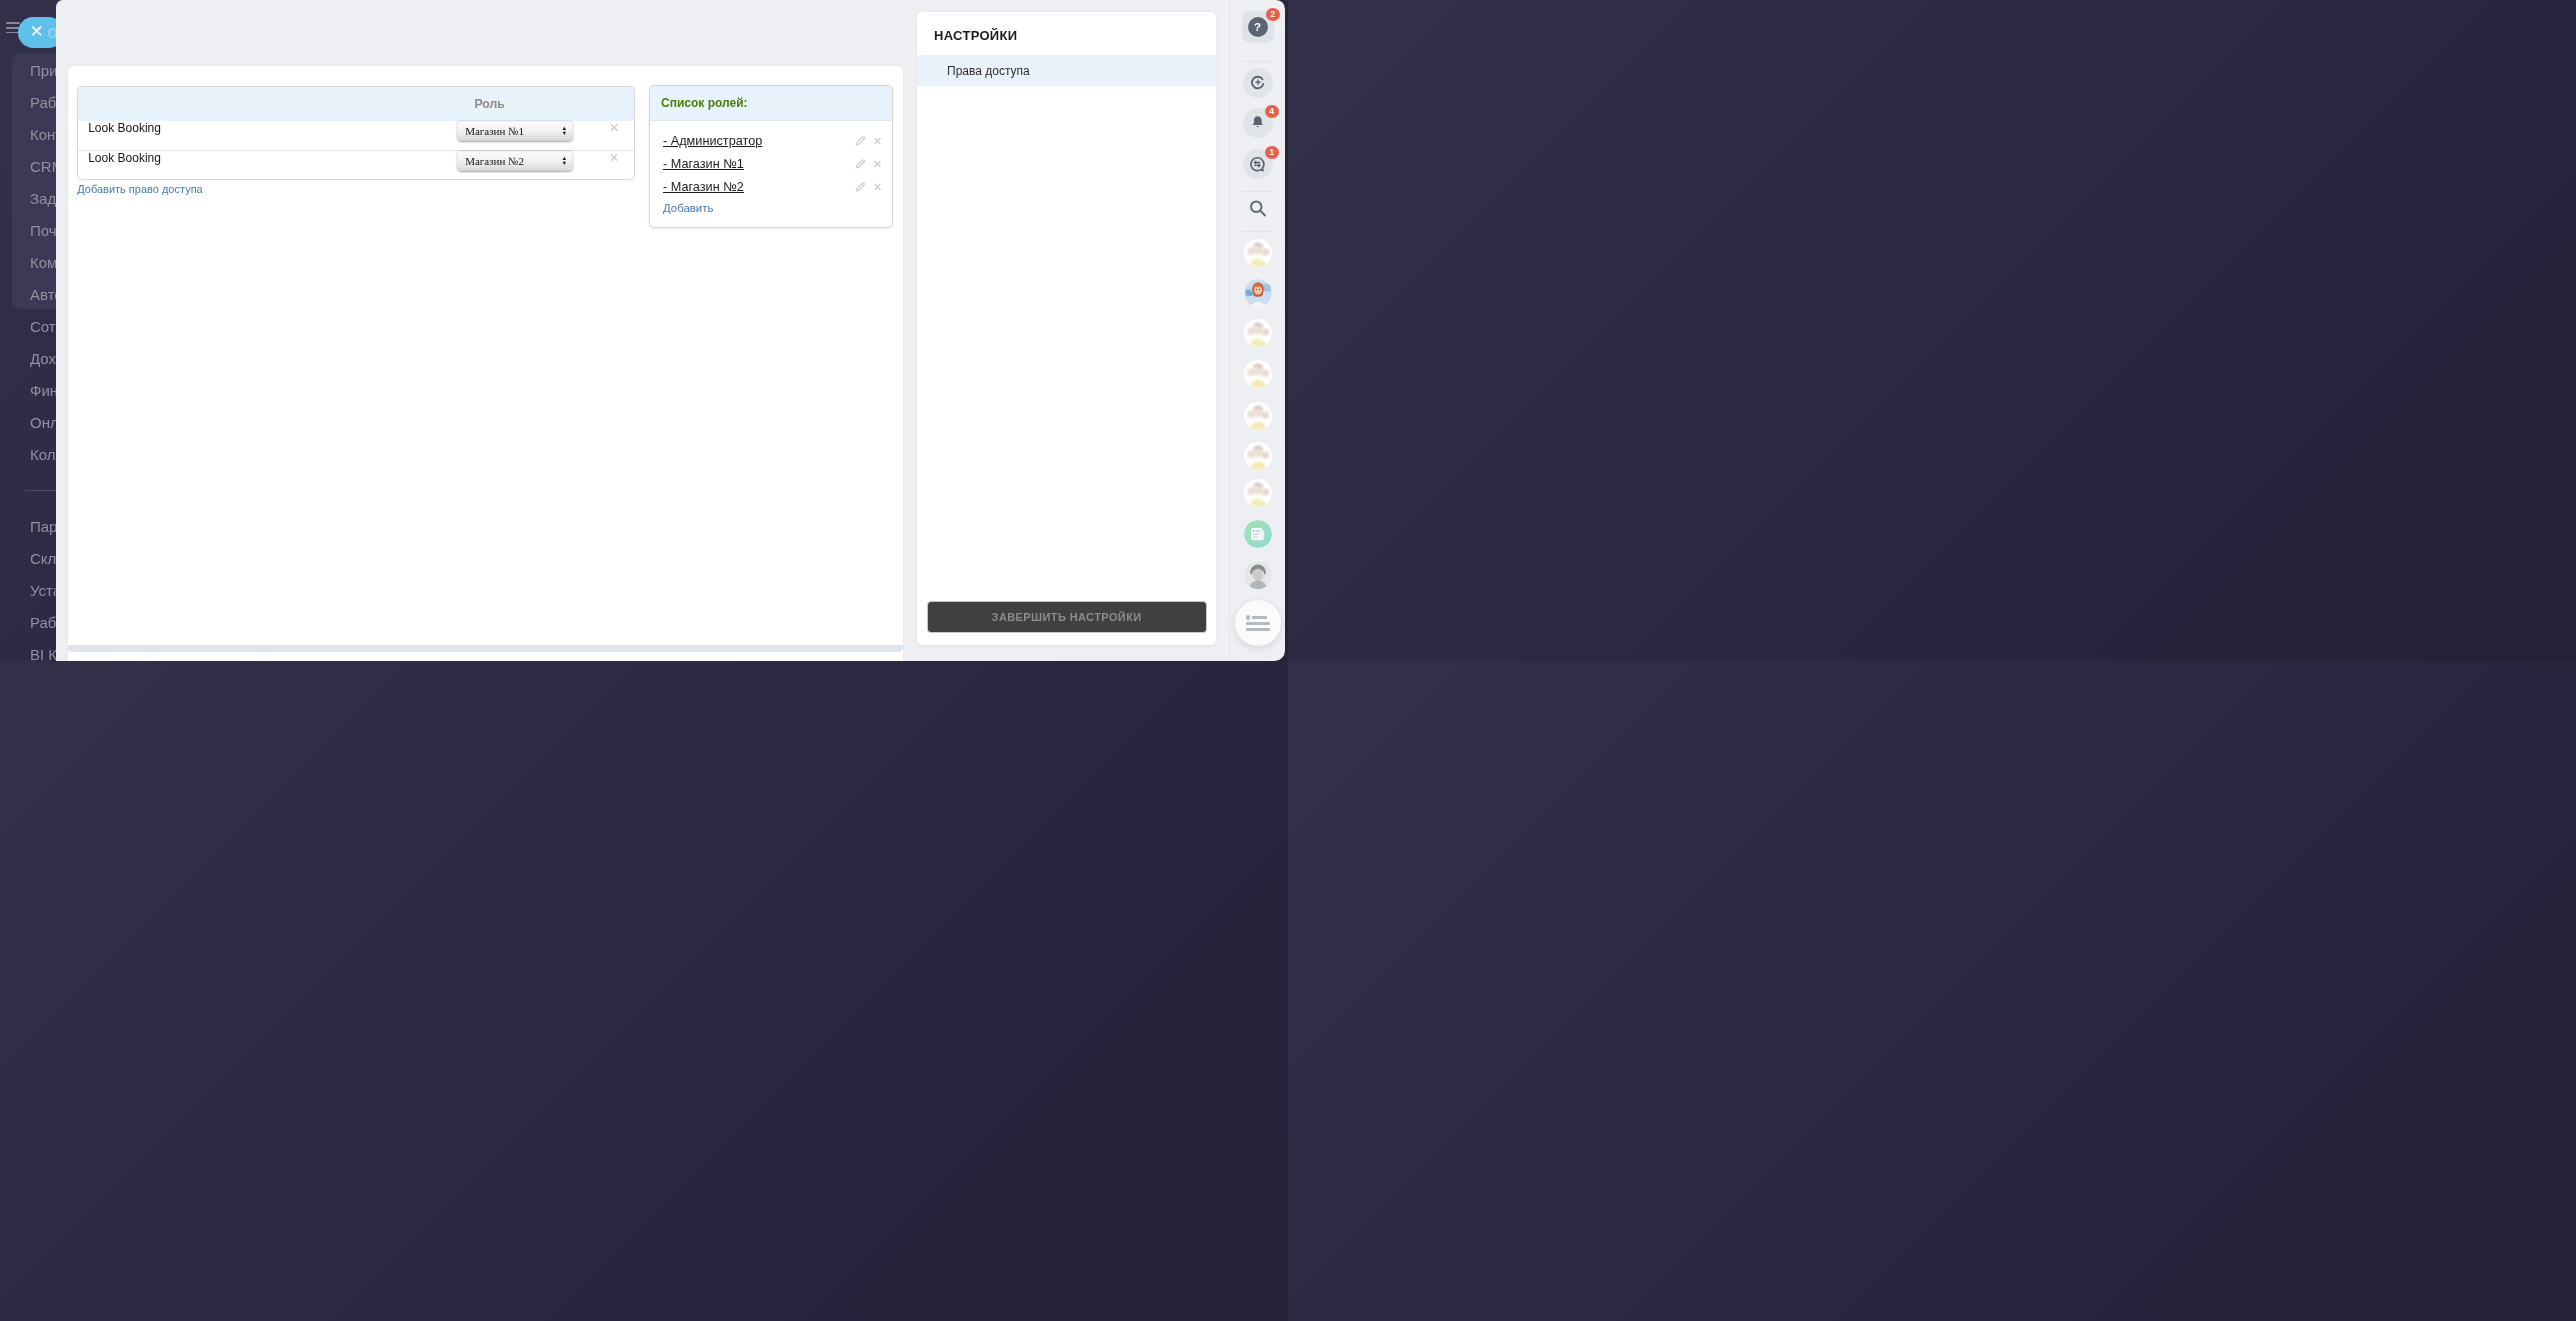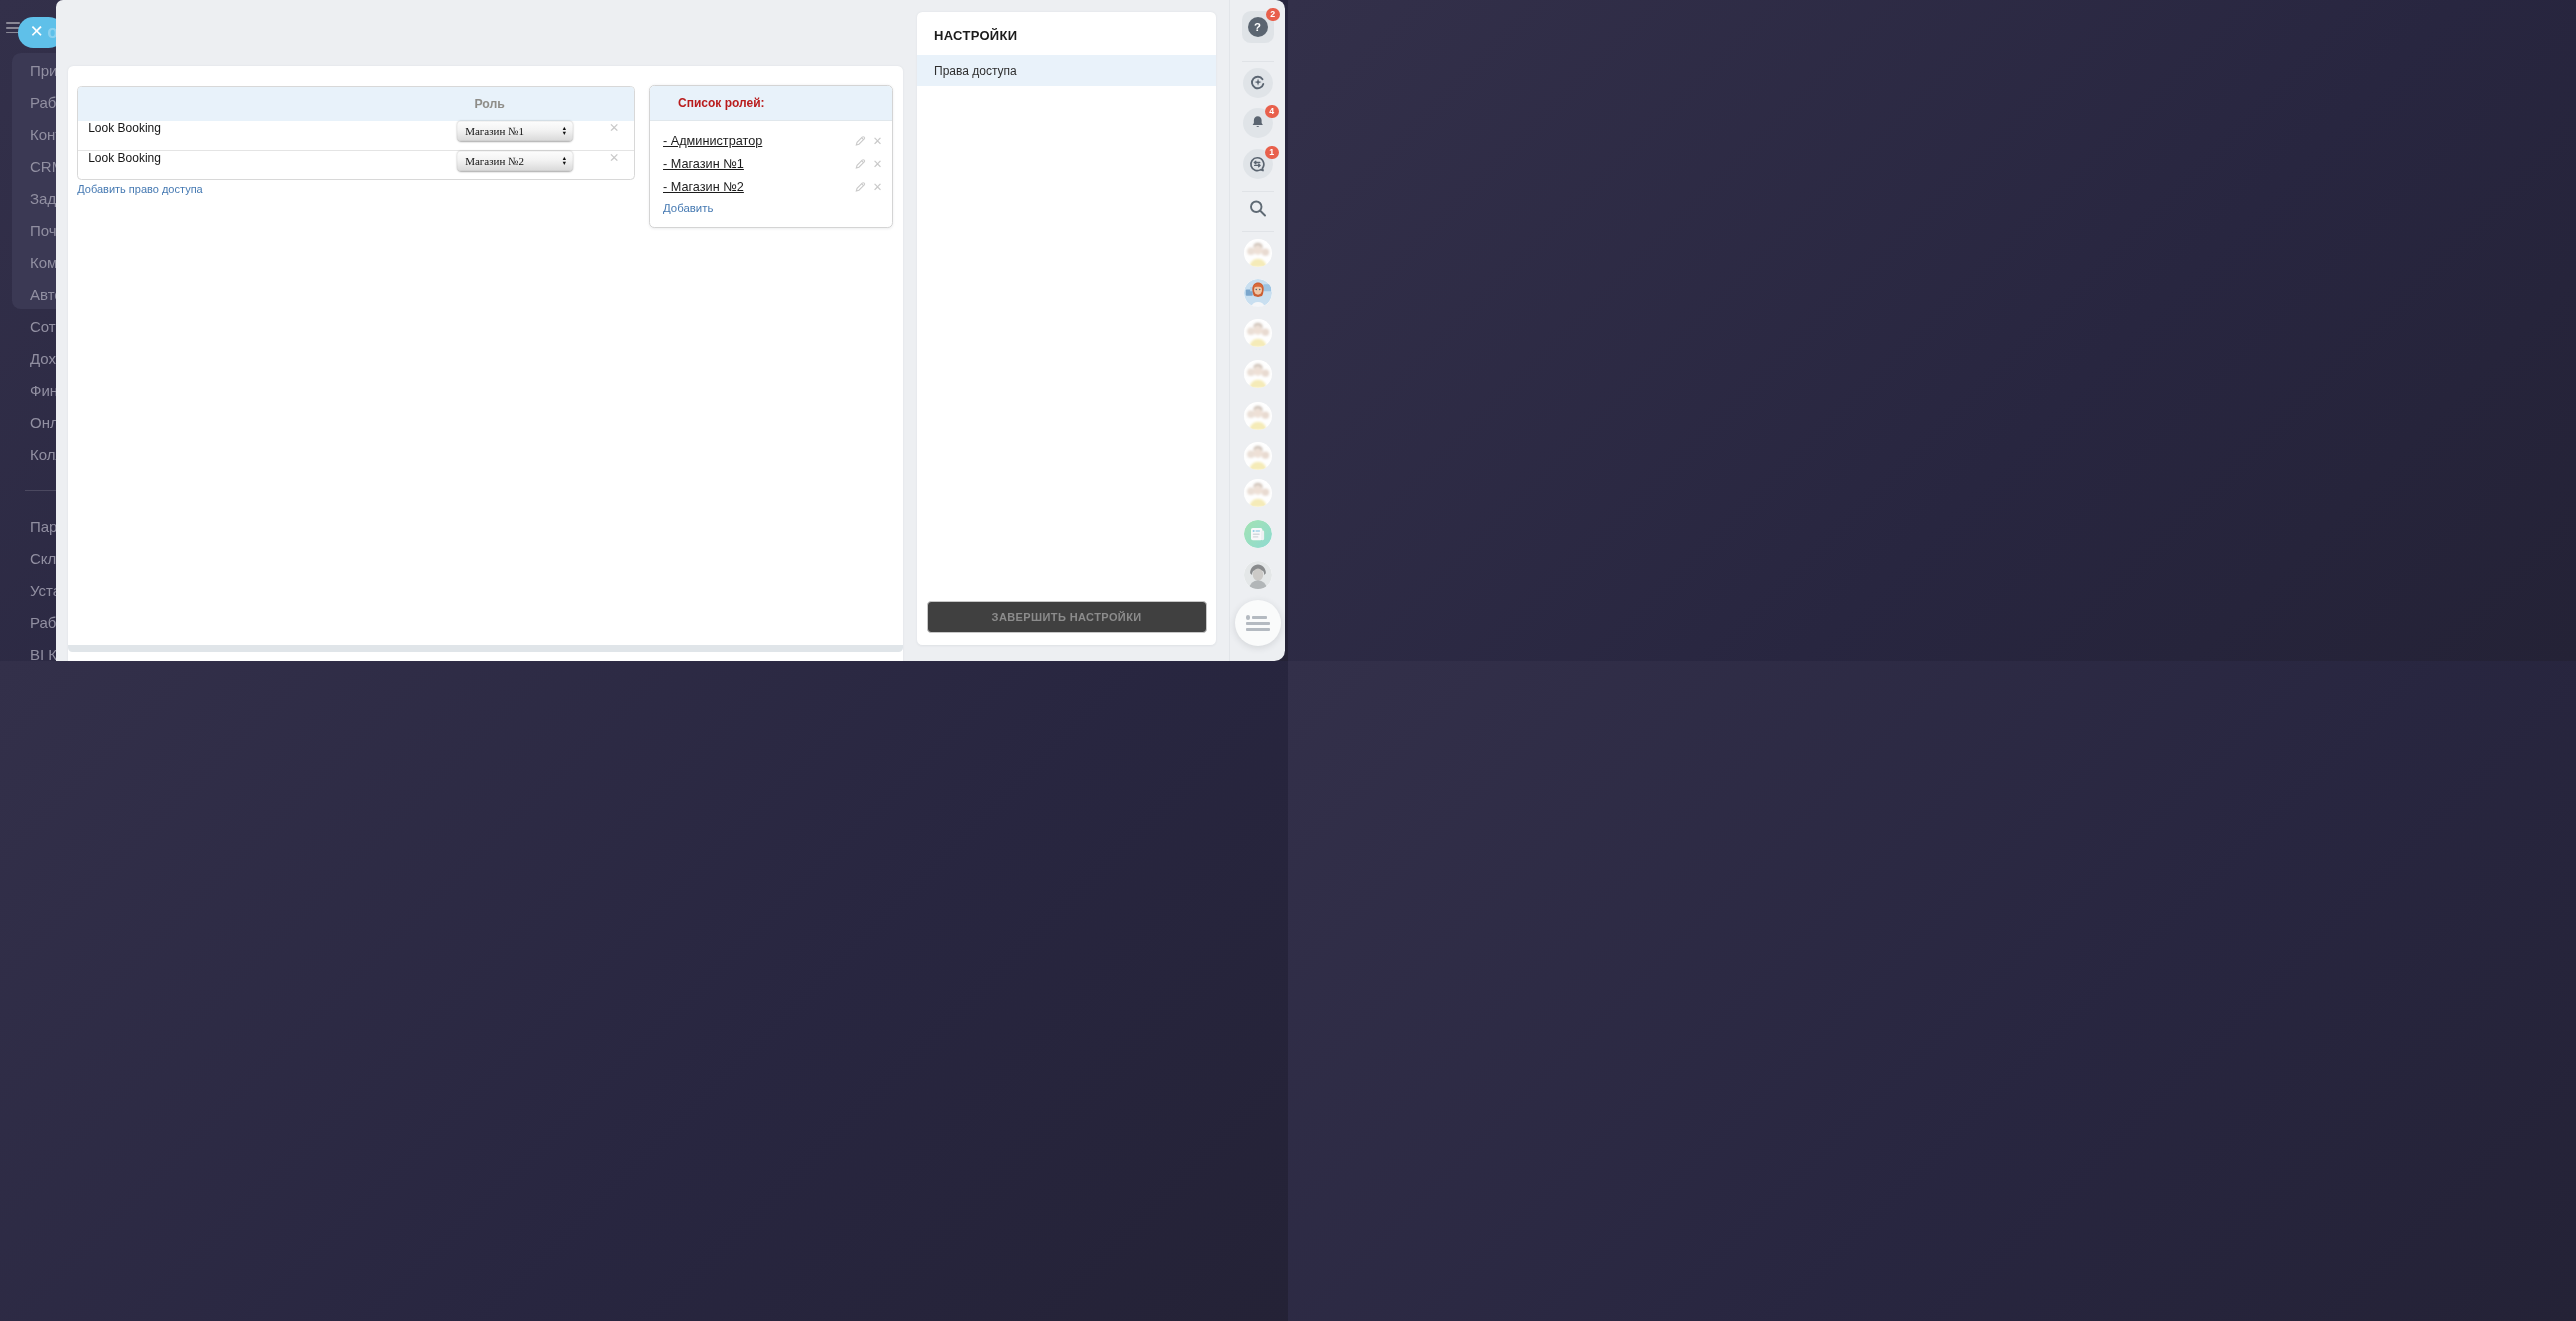--- a/index.html
+++ b/index.html
@@ -36,34 +36,34 @@
   .acc-row .app-name { font-size:12px; color:#151515; margin-left:10px; }
   .select { position:absolute; left:379px; width:116px; height:20px; border-radius:4.4px; background:linear-gradient(180deg,#fdfdfd 0%,#f3f3f3 45%,#d9d9d9 100%); box-shadow:0 0.9px 1.8px rgba(0,0,0,.35), inset 0 0 0 0.4px rgba(0,0,0,.08); display:flex; align-items:center; cursor:pointer; }
   .select .sel-text { font-size:11px; color:#111; margin-left:8px;font-family:Liberation Serif, serif; }
   .sel-arrows { margin-left:auto; margin-right:6.1px; display:flex; flex-direction:column; line-height:4.8px; font-size:5.7px; color:#111; }
   .row-x { position:absolute; left:528px; width:16px; text-align:center; color:#c9c9c9; font-size:12.3px; cursor:pointer; }
   .add-link { position:absolute; left:9.2px; top:117px; font-size:11px; color:#4579b2; text-decoration:none; cursor:pointer; }
 
   
   .roles-card { position:absolute; left:581px; top:19px; width:244px; height:143px; border:0.9px solid #d4d4d4; border-radius:5.3px; background:#fff; box-shadow:0 0.9px 2.6px rgba(30,40,50,.08); overflow:hidden; }
   .roles-head { height:35px; background:#e8f2fa; border-bottom:0.9px solid #e0e7ec; display:flex; align-items:center; }
-  .roles-head span { font-size:12px; font-weight:bold; color:#b91c1c; margin-left:28px; }
+  .roles-head span { font-size:12px; font-weight:bold; color:#4d7c0f; margin-left:11px; }
   .role-line { height:23px; display:flex; align-items:center; position:relative; }
   .roles-list { padding-top:8.8px; }
   .role-line .role-text { font-size:12.7px; color:#1c1c1c; margin-left:13px;text-decoration:underline; }
   .role-icons { position:absolute; right:9.6px; display:flex; gap:7px; align-items:center; }
   .role-icons .pencil { width:12.3px; height:12.3px; cursor:pointer; }
   .role-icons .rx { color:#c9c9c9; font-size:11.4px; cursor:pointer; }
   .roles-add { display:block; font-size:11.4px; color:#4579b2; margin:3.5px 0 0 13px; text-decoration:none; cursor:pointer; }
 
   
   .settings-panel { position:absolute; left:861px; top:12.3px; width:299px; height:633px; background:#fff; border-radius:5.3px; box-shadow:0 0.9px 2.6px rgba(30,40,50,.07); }
   .settings-title { position:absolute; left:17px; top:16px; font-size:13px; font-weight:bold; letter-spacing:0.3px; color:#1c1c1c; }
   .settings-active { position:absolute; left:0; top:43px; width:100%; height:31px; background:#e9f2fa; display:flex; align-items:center; cursor:pointer; }
-  .settings-active span { font-size:12px; color:#2e2e2e; margin-left:17px; }
+  .settings-active span { font-size:12px; color:#2e2e2e; margin-left:30px; }
   .settings-list { position:absolute; left:0; top:74px; width:100%; }
   .settings-item { height:34px; display:flex; align-items:center; padding-left:17px; font-size:12px; color:#2e2e2e; cursor:pointer; }
   .finish-btn { position:absolute; left:9.6px; top:589px; width:280px; height:32px; background:#404040; border:0.9px solid #c7c7c7; border-radius:4px; color:#8c8c8c; font-family:"Liberation Sans",sans-serif; font-size:11px; font-weight:bold; letter-spacing:0.4px; cursor:pointer;text-align:center; }
 
   
   .toolbar { position:absolute; left:1173px; top:0; width:56px; height:661px; border-left:0.9px solid #e2e5e9; }
   .tb-center { position:absolute; left:50%; transform:translateX(-50%); }
   .help-btn { top:11.4px; width:32px; height:32px; border-radius:8.8px; background:#dfe3e7; display:flex; align-items:center; justify-content:center; cursor:pointer; }
   .help-inner { width:20px; height:20px; border-radius:50%; background:#5b6571; color:#fff; font-size:11.4px; font-weight:bold; display:flex; align-items:center; justify-content:center; }
   .tb-hr { width:32px; height:0.9px; background:#e0e3e7; }

